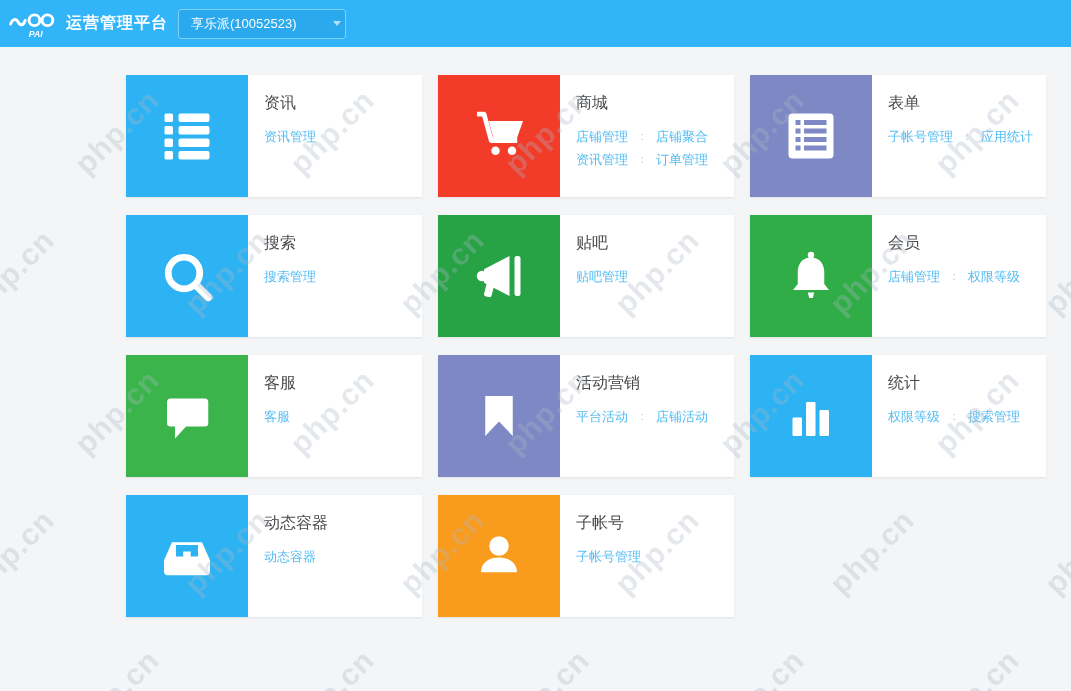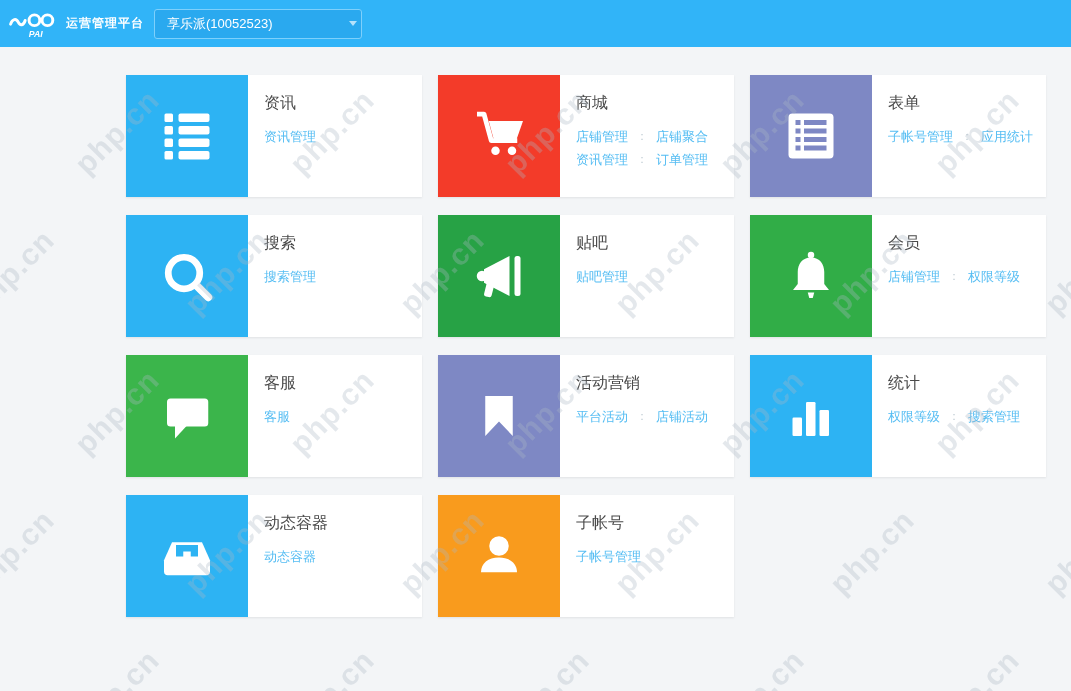--- a/index.html
+++ b/index.html
@@ -8,25 +8,25 @@
     background:var(--page-bg,#f3f5f7);
     font-family:"Liberation Sans","DejaVu Sans",sans-serif;
   }
   
   .topbar{
     height:47px;background:var(--header-bg,#31b4f8);
     display:flex;align-items:center;position:relative;z-index:3;
   }
   .logo{margin:2px 6px 0 8px;flex:none;display:block;}
   .brand{
-    color:#fff;font-size:12px;font-weight:600;letter-spacing:1px;
+    color:#fff;font-size:16px;font-weight:600;letter-spacing:1px;
     white-space:nowrap;
   }
   .account-select{
-    margin-left:10px;width:208px;height:30px;box-sizing:border-box;
+    margin-left:10px;width:168px;height:30px;box-sizing:border-box;
     background:var(--dropdown-bg,#2aa9ef);
     border:1px solid var(--dropdown-border,#7ed0fb);
     border-radius:3px;display:flex;align-items:center;
     padding:0 4px 0 12px;cursor:pointer;
   }
   .account-select .value{
     color:#fff;font-size:13px;flex:1;white-space:nowrap;overflow:hidden;
   }
   .caret{
     width:0;height:0;border-left:4px solid transparent;border-right:4px solid transparent;

